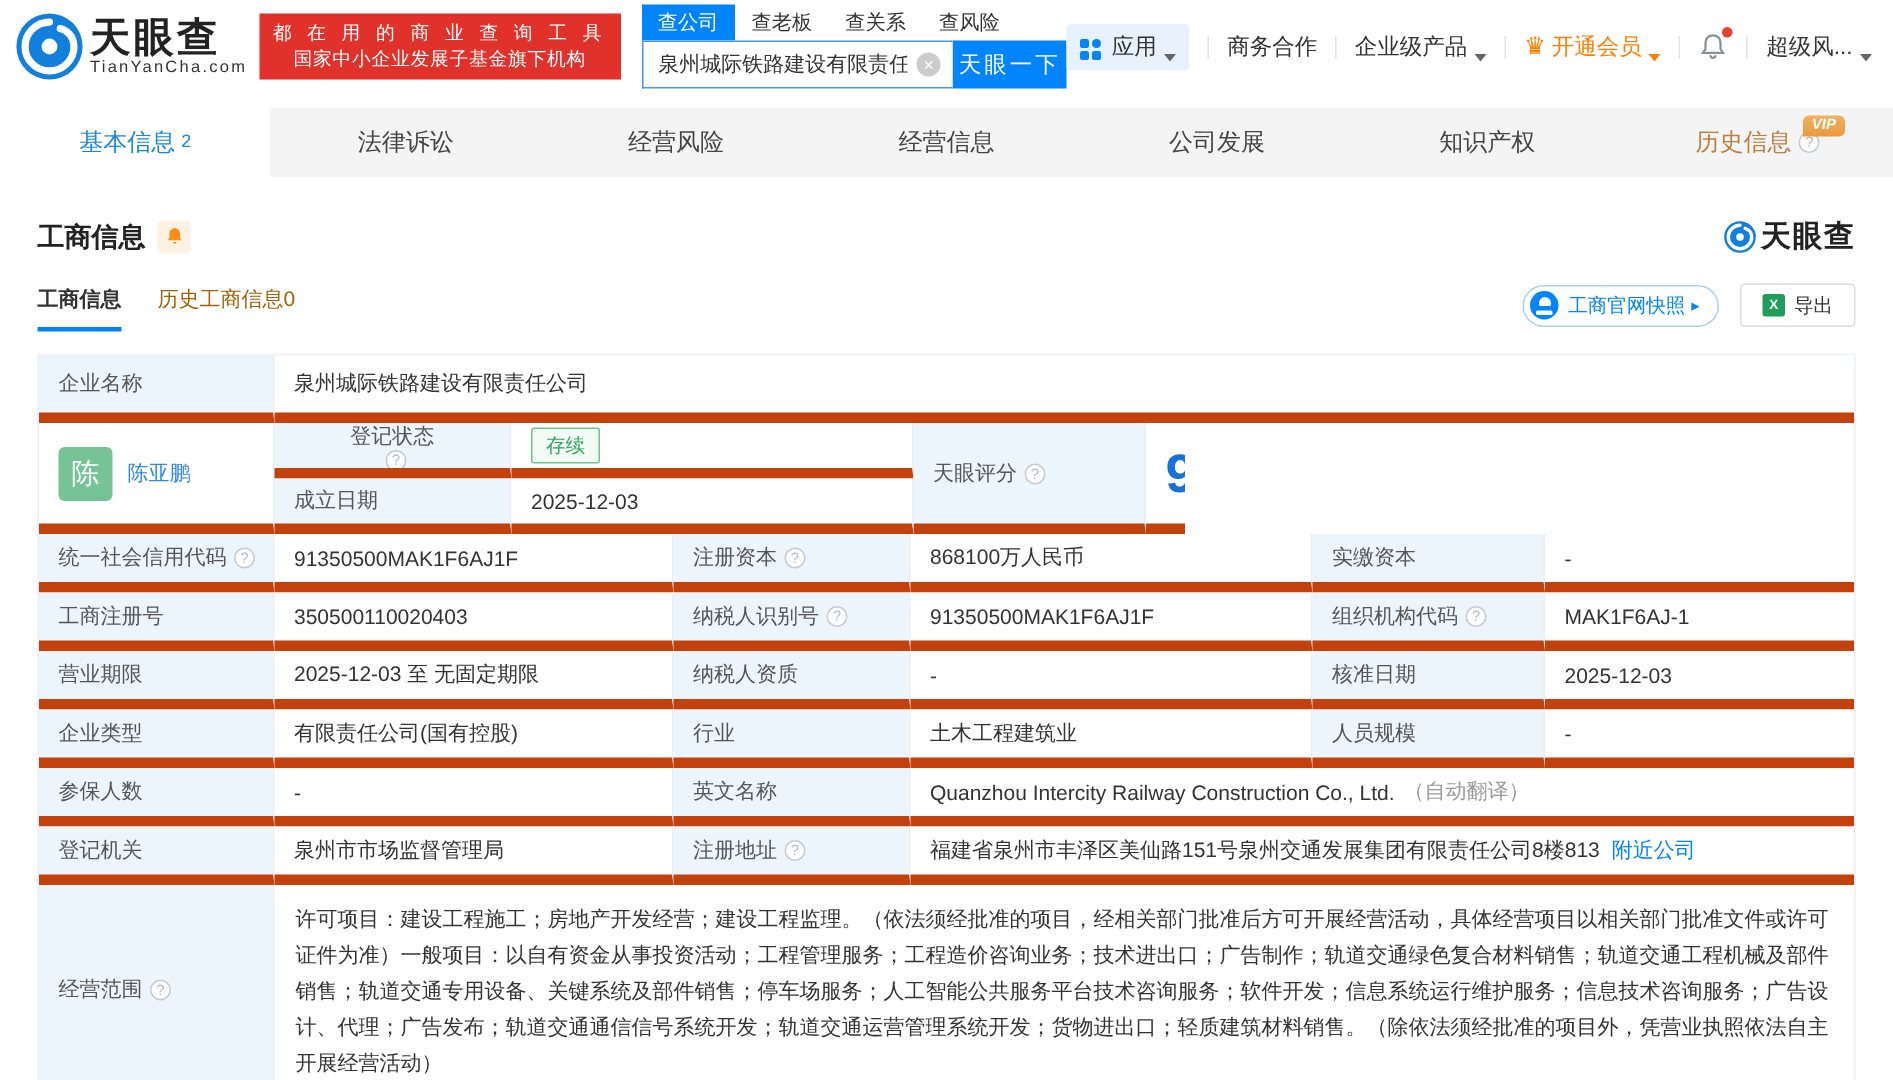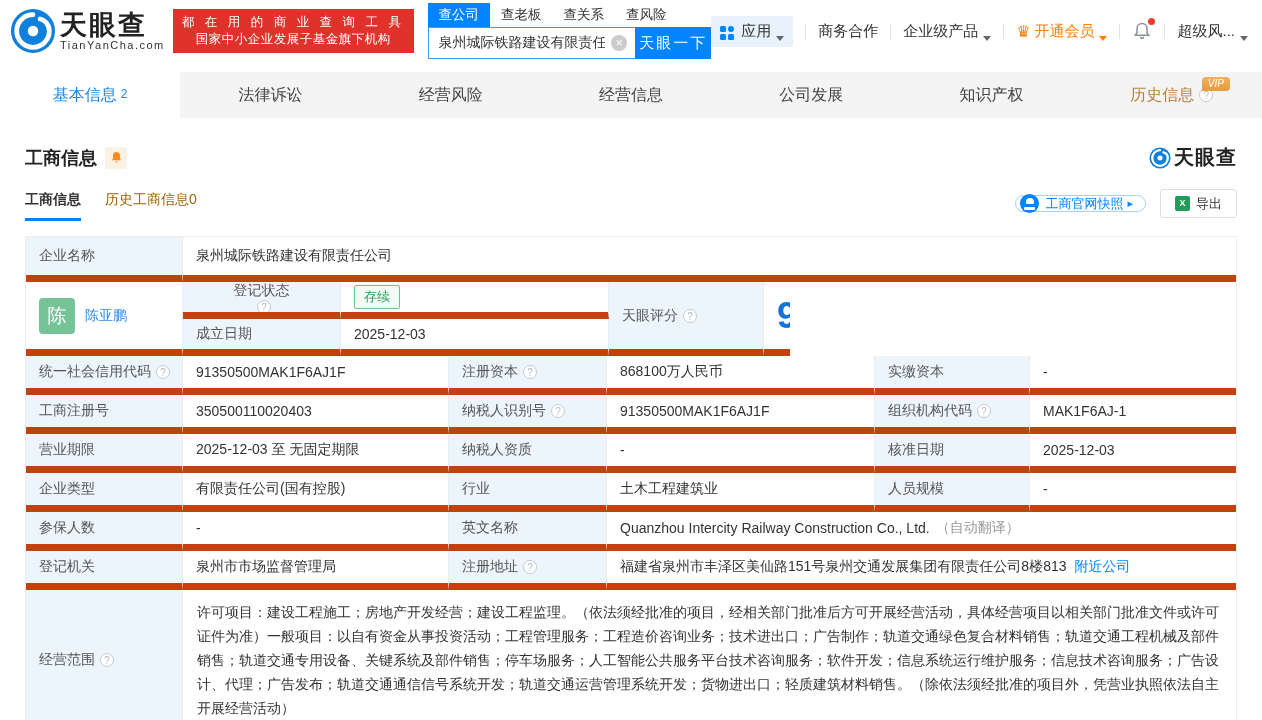--- a/index.html
+++ b/index.html
@@ -42,38 +42,38 @@
   .bell-wrap { position:relative; cursor:pointer; }
   .bell-wrap svg { width:20px; height:20px; display:block; }
   .reddot { position:absolute; top:-3px; right:-3px; width:7px; height:7px; border-radius:50%; background:#f03b30; }
 
   
   .navbar { margin-top:10px; height:46px; background:#f4f4f4; display:flex; }
   .ntab { flex:1; display:flex; align-items:center; justify-content:center; font-size:16px; color:#444; cursor:pointer; position:relative; }
   .ntab.active { background:#fff; color:#1787e0; }
   .ntab .cnt { font-size:12px; color:#1787e0; margin-left:4px; position:relative; top:-1px; }
   .ntab.vip { color:#bd7e3e; }
-  .vipbadge { position:absolute; top:5px; right:32px; background:linear-gradient(180deg,#f2b05e,#e89a3e); color:#fff; font-size:10px; font-weight:normal; font-style:italic; padding:1px 6px 2px; border-radius:4px 4px 4px 0; }
+  .vipbadge { position:absolute; top:5px; right:32px; background:linear-gradient(180deg,#f2b05e,#e89a3e); color:#fff; font-size:10px; font-weight:bold; font-style:italic; padding:1px 6px 2px; border-radius:4px 4px 4px 0; }
   .helpc { display:inline-block; width:14px; height:14px; border-radius:50%; border:1px solid #c5cad2; color:#b4bac4; font-size:10px; line-height:13px; text-align:center; margin-left:5px; cursor:pointer; flex:none; background:#fff; }
 
   
   .content { padding:26px 25px 0; }
   .sec-head { display:flex; align-items:center; }
   .sec-title { font-size:18px; font-weight:bold; color:#222; }
   .bellbadge { margin-left:8px; width:22px; height:22px; background:#fdf1e3; border-radius:3px; display:flex; align-items:center; justify-content:center; cursor:pointer; }
   .bellbadge svg { width:13px; height:13px; }
   .watermark { margin-left:auto; display:flex; align-items:center; }
   .watermark svg { width:22px; height:22px; }
   .wm-txt { font-size:20px; font-weight:bold; color:#222; margin-left:3px; letter-spacing:1px; }
 
   .subrow { display:flex; align-items:center; margin-top:18px; }
   .subtab { font-size:14px; color:#a16207; margin-right:24px; padding-bottom:9px; cursor:pointer; border-bottom:3px solid transparent; }
   .subtab.active { color:#333; font-weight:bold; border-bottom-color:#0084ff; }
   .subrow-btns { margin-left:auto; display:flex; align-items:center; padding-bottom:4px; }
-  .snapbtn { display:flex; align-items:center; border:1px solid #a9d0f3; border-radius:14px; height:17px; padding:0 12px 0 4px; color:#0084ff; font-size:13px; cursor:pointer; background:#fff; }
+  .snapbtn { display:flex; align-items:center; border:1px solid #a9d0f3; border-radius:14px; height:28px; padding:0 12px 0 4px; color:#0084ff; font-size:13px; cursor:pointer; background:#fff; }
   .stamp-ic { width:19px; height:19px; border-radius:50%; background:#0084ff; margin-right:6px; position:relative; }
   .stamp-ic::before { content:""; position:absolute; left:5.5px; top:4px; width:8px; height:6px; border-radius:4px 4px 1px 1px; background:#fff; }
   .stamp-ic::after { content:""; position:absolute; left:4px; bottom:3.5px; width:11px; height:2.5px; background:#fff; border-radius:1px; }
   .snap-arrow { font-size:11px; margin-left:4px; }
   .exportbtn { margin-left:14px; display:flex; align-items:center; border:1px solid #ddd; border-radius:3px; height:29px; padding:0 14px; font-size:13px; color:#333; cursor:pointer; background:#fff; }
   .xls-ic { width:15px; height:15px; background:#1e9e5a; border-radius:2px; color:#fff; font-size:9px; font-weight:bold; line-height:15px; text-align:center; margin-right:6px; }
 
   
   .biz-table { margin-top:14px; border:1px solid #e8eef4; font-size:14px; }
   .trow { display:grid; }

